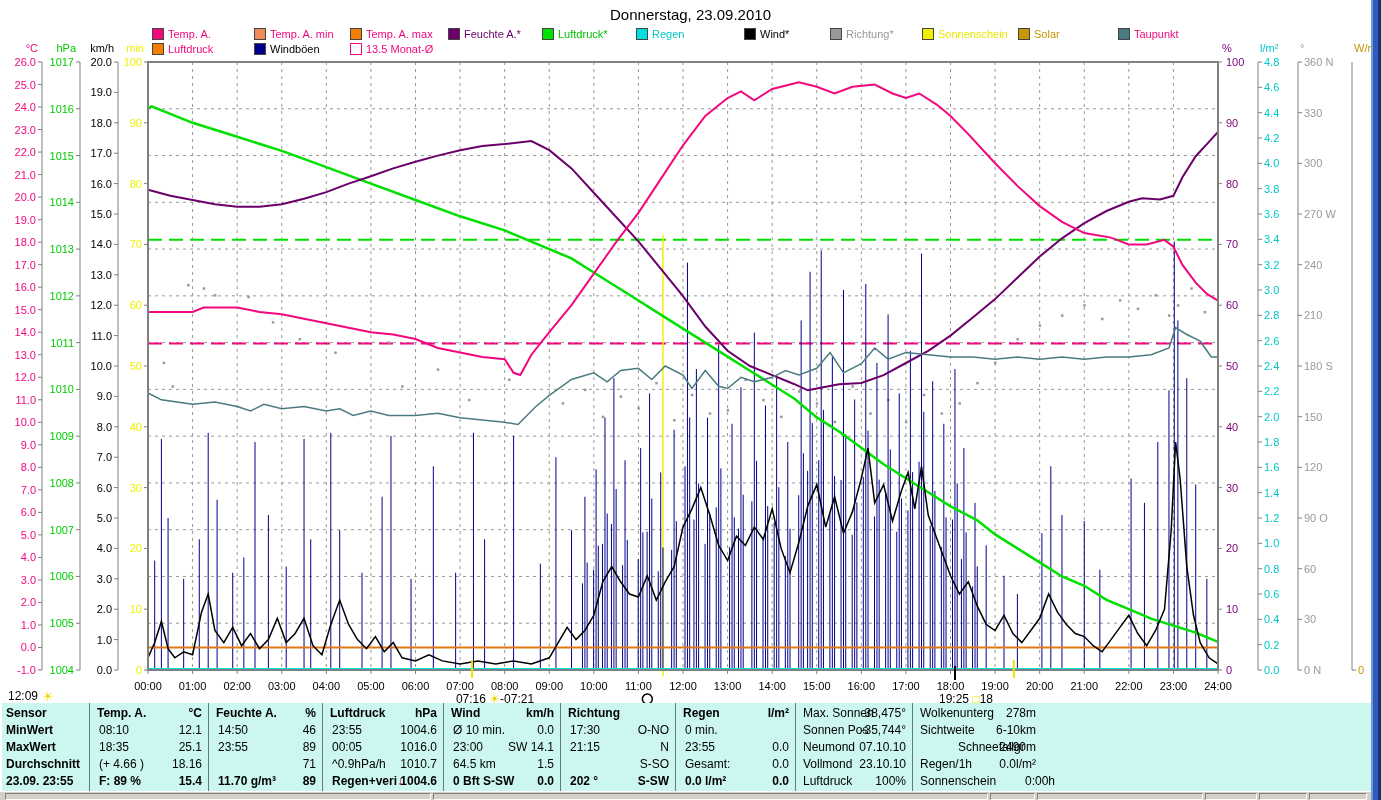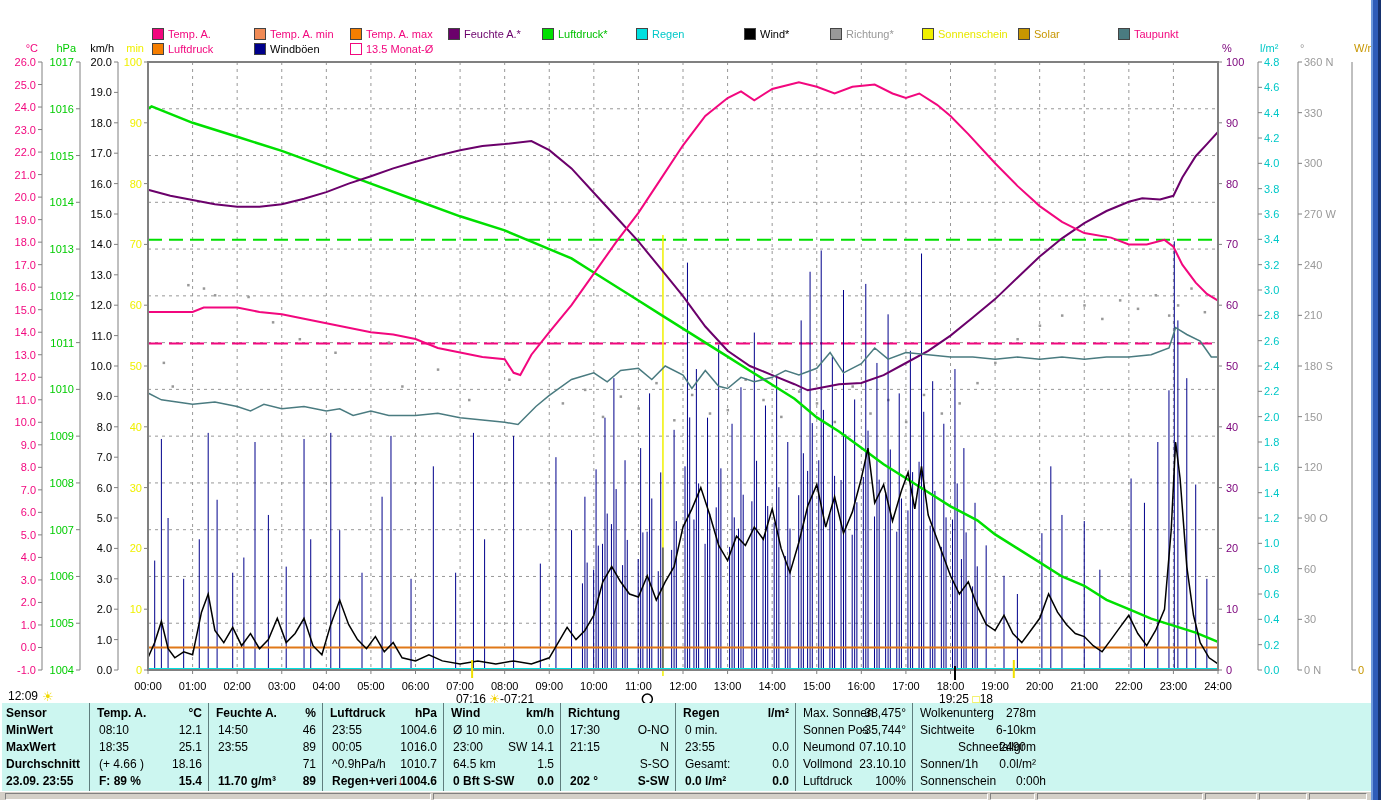--- a/index.html
+++ b/index.html
@@ -21,20 +21,21 @@
   .seg{position:absolute;top:1px;height:5px;border:1px solid;border-color:#808080 #fff #fff #808080;}
   #winborder{position:absolute;top:0;right:0;width:10px;height:800px;}
   #winborder .b1{position:absolute;left:0;top:0;width:2px;height:100%;background:#6E9ADD;}
   #winborder .b2{position:absolute;left:2px;top:0;width:5px;height:100%;background:#2E5CB8;}
   #winborder .b3{position:absolute;left:7px;top:0;width:3px;height:100%;background:#16326E;}
 </style>
 </head>
 <body>
 
 <div id="screen">
+  <div id="page-title">Donnerstag, 23.09.2010</div>
   <div id="legend">
       <div class="lg-item" style="left: 152px; top: 28px;">
         <span class="lg-sw" style="background: rgb(242, 7, 126);"></span>
         <span style="color: rgb(242, 7, 126);">Temp. A.</span>
       </div>
       <div class="lg-item" style="left: 254px; top: 28px;">
         <span class="lg-sw" style="background: rgb(240, 139, 86);"></span>
         <span style="color: rgb(242, 7, 126);">Temp. A. min</span>
       </div>
       <div class="lg-item" style="left: 350px; top: 28px;">
@@ -758,24 +759,24 @@
       <div class="tcell" style="top: 54px; left: 801px;">Vollmond</div>
       <div class="tcell" style="top: 54px; right: 465px; margin-left: 44px;">23.10.10</div>
       <div class="tcell" style="top: 71px; left: 801px;">Luftdruck</div>
       <div class="tcell" style="top: 71px; right: 465px;">100%</div>
       <div class="tcell" style="top: 3px; left: 918px;">Wolkenunterg</div>
       <div class="tcell" style="top: 3px; right: 335px;">278m</div>
       <div class="tcell" style="top: 20px; left: 918px;">Sichtweite</div>
       <div class="tcell" style="top: 20px; right: 335px;">6-10km</div>
       <div class="tcell" style="top: 37px; left: 918px; margin-left: 38px;">Schneefallgr</div>
       <div class="tcell" style="top: 37px; right: 335px;">2490m</div>
-      <div class="tcell" style="top: 54px; left: 918px;">Sonnen/1h</div>
+      <div class="tcell" style="top: 54px; left: 918px;">Regen/1h</div>
       <div class="tcell" style="top: 54px; right: 335px;">0.0l/m²</div>
       <div class="tcell" style="top: 71px; left: 918px;">Sonnenschein</div>
-      <div class="tcell" style="top: 71px; right: 325px;">0:00h</div>
+      <div class="tcell" style="top: 71px; right: 316px;">0:00h</div>
       <div class="tsep" style="left: 87px; background: rgb(95, 125, 125);"></div>
       <div class="tsep" style="left: 206px; background: rgb(95, 125, 125);"></div>
       <div class="tsep" style="left: 320px; background: rgb(95, 125, 125);"></div>
       <div class="tsep" style="left: 441px; background: rgb(95, 125, 125);"></div>
       <div class="tsep" style="left: 558px; background: rgb(95, 125, 125);"></div>
       <div class="tsep" style="left: 673px; background: rgb(95, 125, 125);"></div>
       <div class="tsep" style="left: 793px; background: rgb(95, 125, 125);"></div>
       <div class="tsep" style="left: 910px; background: rgb(95, 125, 125);"></div>
     </div>
   <div id="statusbar">

